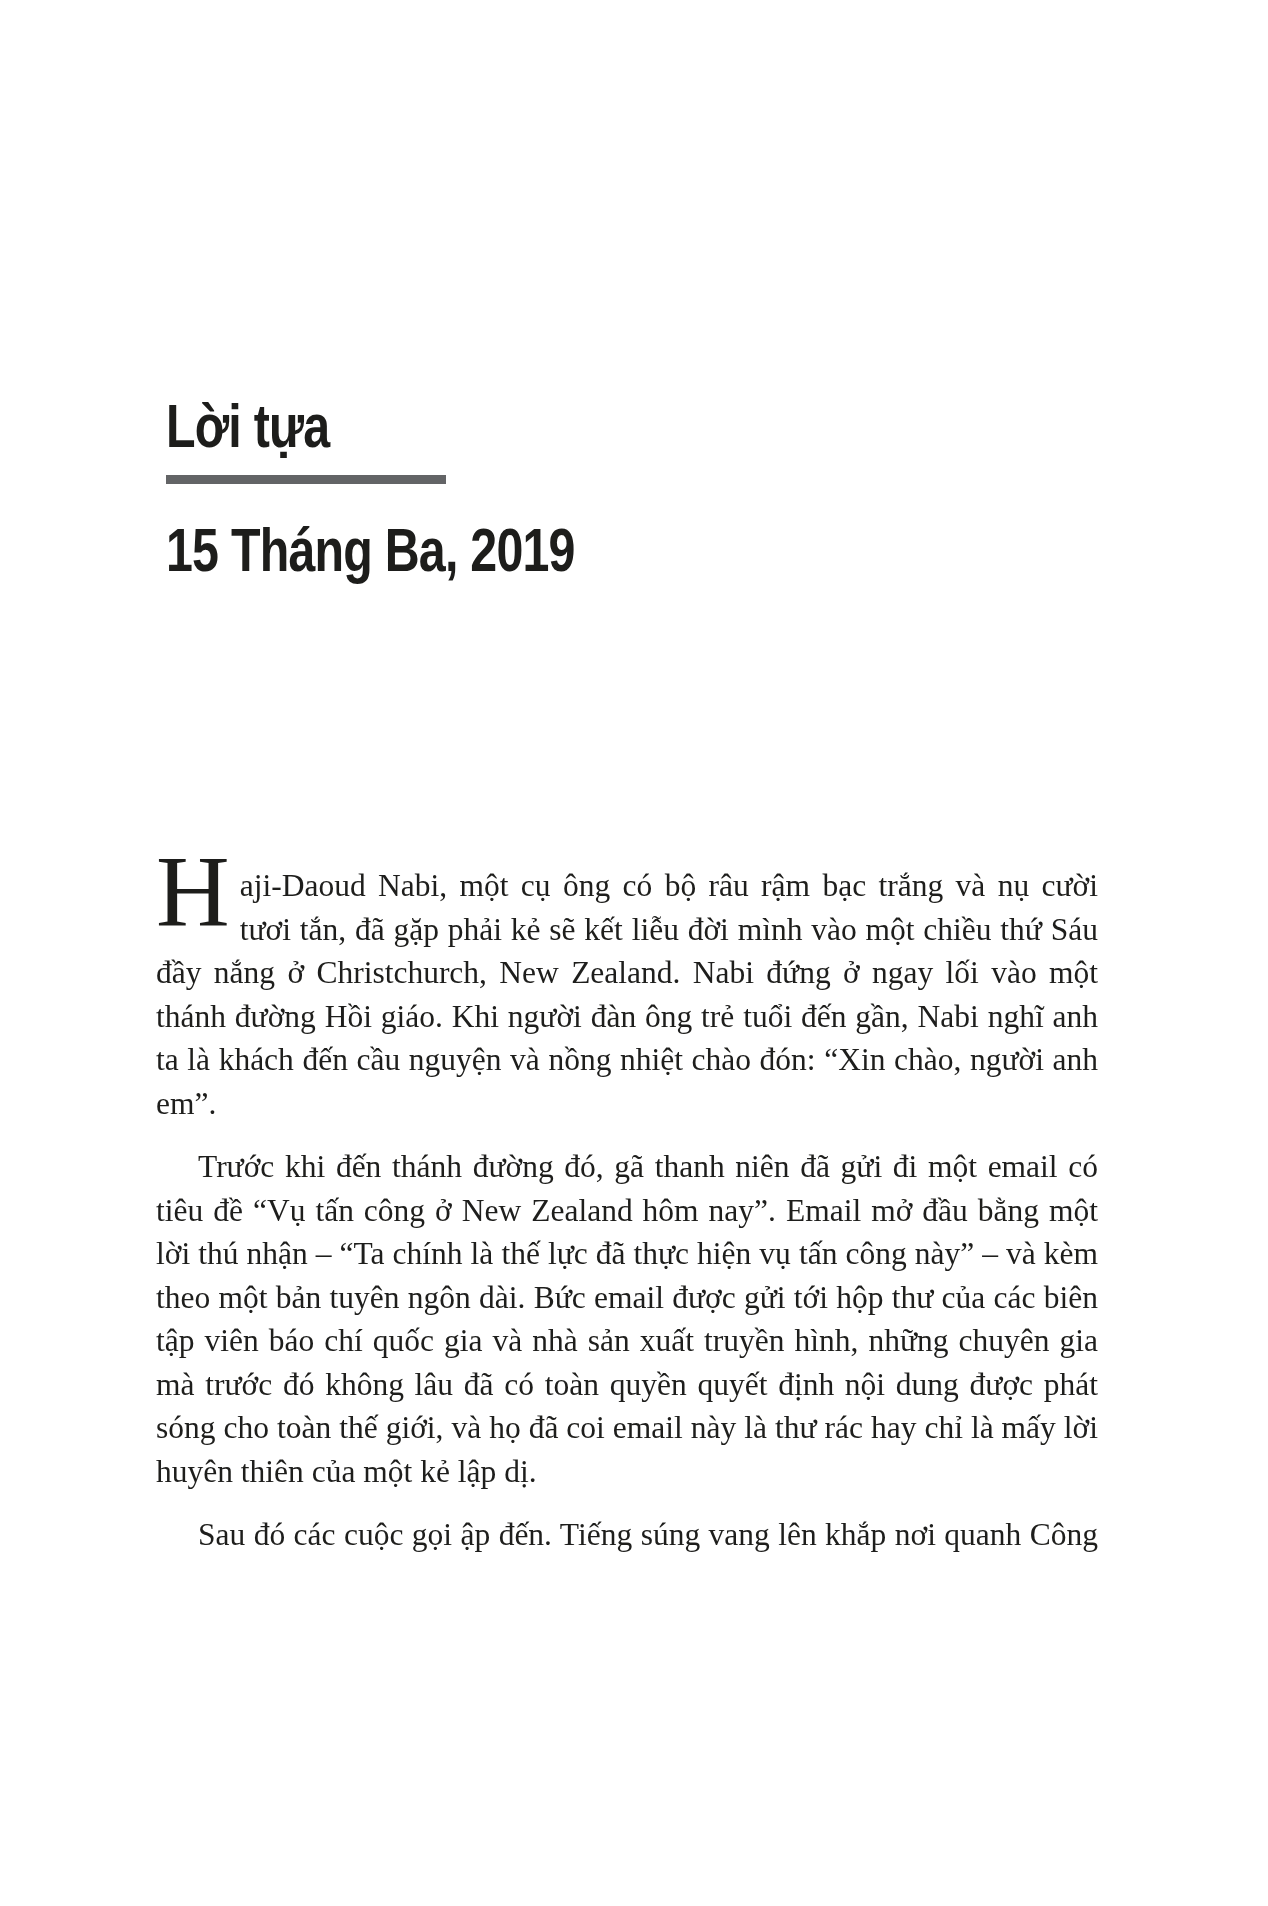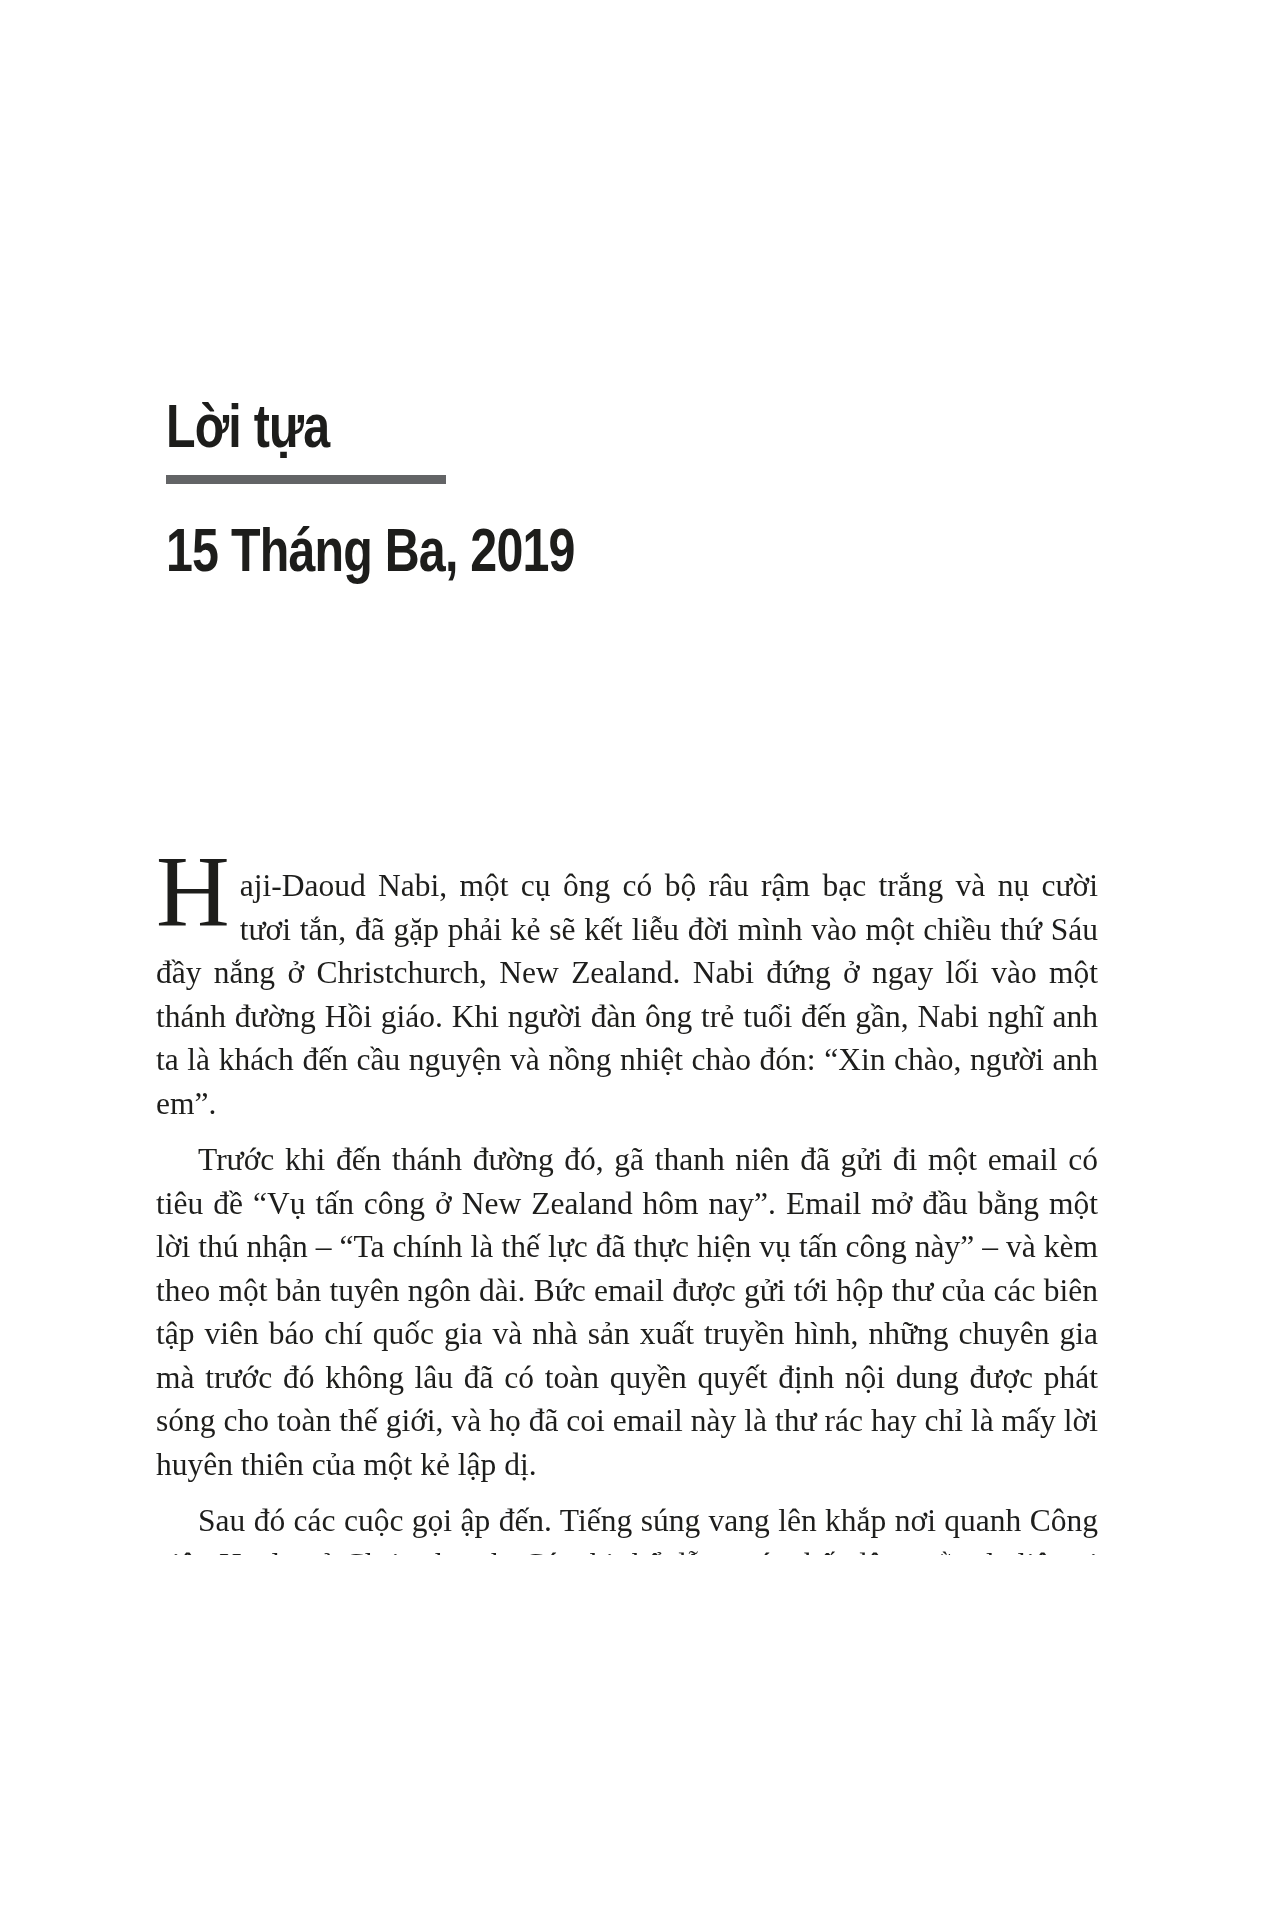--- a/index.html
+++ b/index.html
@@ -62,21 +62,21 @@
     text-align: justify;
     font-size: 31.5px;
     line-height: 43.5px;
     color: #1e1e1c;
   }
   .body-text p {
     margin: 0;
     padding: 0;
   }
   .body-text p.indented {
-    margin-top: 13px;
+    margin-top: 20px;
     text-indent: 42px;
     font-family: Liberation Serif, serif;
   }
   .dropcap {
     float: left;
     font-size: 102px;
     line-height: 72px;
     height: 70px;
     margin: -8px 10px -4px 0;
     font-weight: 400;

